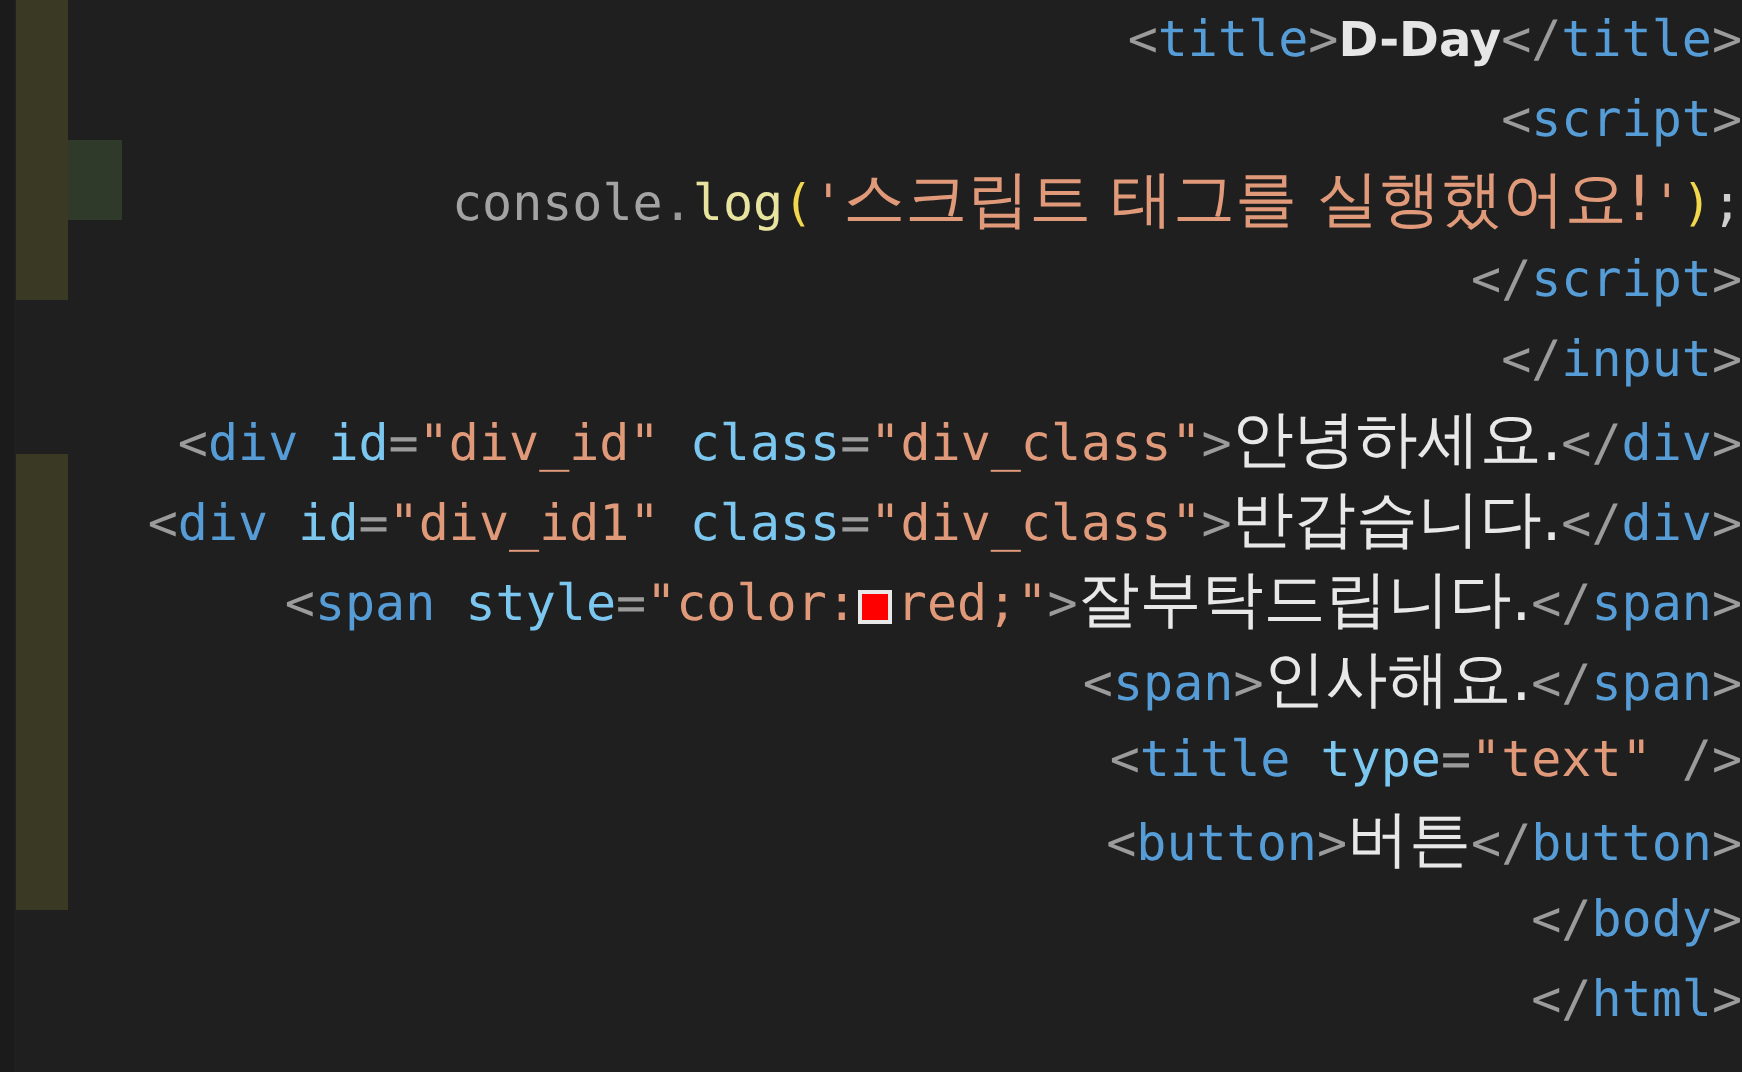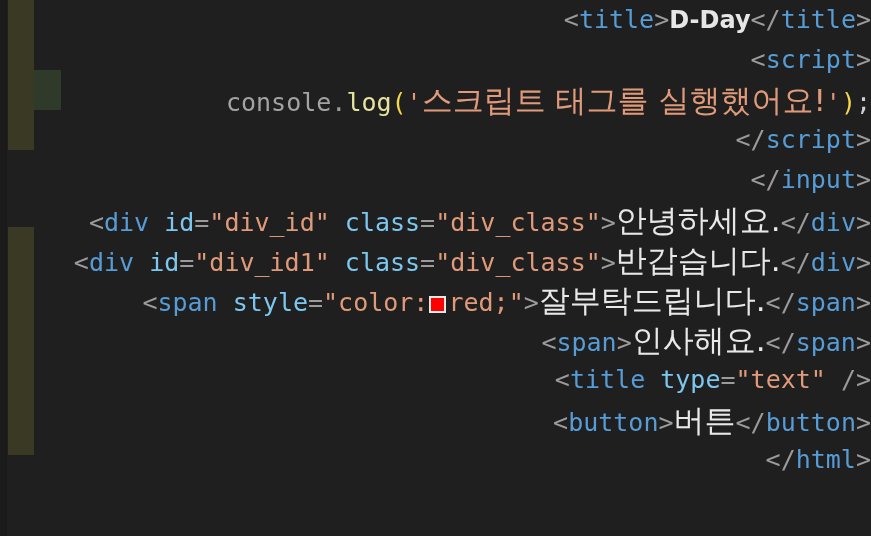--- a/index.html
+++ b/index.html
@@ -100,16 +100,17 @@
       <div class="line"><span class="ind">  </span><span class="pn">&lt;</span><span class="tag">script</span><span class="pn">&gt;</span></div>
       <div class="line"><span class="ind">    </span><span class="obj">console</span><span class="pn">.</span><span class="fn">log</span><span class="par">(</span><span class="str">'</span><span class="str kor">스크립트 태그를 실행했어요!</span><span class="str">'</span><span class="par">)</span><span class="sem">;</span></div>
       <div class="line"><span class="ind">  </span><span class="pn">&lt;/</span><span class="tag">script</span><span class="pn">&gt;</span></div>
       <div class="line"><span class="pn">&lt;/</span><span class="tag">input</span><span class="pn">&gt;</span></div>
       <div class="line"><span class="ind">  </span><span class="pn">&lt;</span><span class="tag">div</span><span class="pn"> </span><span class="att">id</span><span class="pn">=</span><span class="str">"div_id"</span><span class="pn"> </span><span class="att">class</span><span class="pn">=</span><span class="str">"div_class"</span><span class="pn">&gt;</span><span class="txt kor">안녕하세요.</span><span class="pn">&lt;/</span><span class="tag">div</span><span class="pn">&gt;</span></div>
       <div class="line"><span class="ind">  </span><span class="pn">&lt;</span><span class="tag">div</span><span class="pn"> </span><span class="att">id</span><span class="pn">=</span><span class="str">"div_id1"</span><span class="pn"> </span><span class="att">class</span><span class="pn">=</span><span class="str">"div_class"</span><span class="pn">&gt;</span><span class="txt kor">반갑습니다.</span><span class="pn">&lt;/</span><span class="tag">div</span><span class="pn">&gt;</span></div>
       <div class="line"><span class="ind">  </span><span class="pn">&lt;</span><span class="tag">span</span><span class="pn"> </span><span class="att">style</span><span class="pn">=</span><span class="str">"color:</span><span class="swatch" style="background: rgb(255, 0, 0); border-color: rgb(232, 232, 232);"></span><span class="str">red;"</span><span class="pn">&gt;</span><span class="txt kor">잘부탁드립니다.</span><span class="pn">&lt;/</span><span class="tag">span</span><span class="pn">&gt;</span></div>
       <div class="line"><span class="ind">  </span><span class="pn">&lt;</span><span class="tag">span</span><span class="pn">&gt;</span><span class="txt kor">인사해요.</span><span class="pn">&lt;/</span><span class="tag">span</span><span class="pn">&gt;</span></div>
       <div class="line"><span class="ind">  </span><span class="pn">&lt;</span><span class="tag">title</span><span class="pn"> </span><span class="att">type</span><span class="pn">=</span><span class="str">"text"</span><span class="pn"> /&gt;</span></div>
       <div class="line"><span class="ind">  </span><span class="pn">&lt;</span><span class="tag">button</span><span class="pn">&gt;</span><span class="txt kor">버튼</span><span class="pn">&lt;/</span><span class="tag">button</span><span class="pn">&gt;</span></div>
+      <div class="line"><span class="pn">&lt;/</span><span class="tag">body</span><span class="pn">&gt;</span></div>
       <div class="line"><span class="pn">&lt;/</span><span class="tag">html</span><span class="pn">&gt;</span></div>
     </div>
 
 </div>
 
 </body></html>

